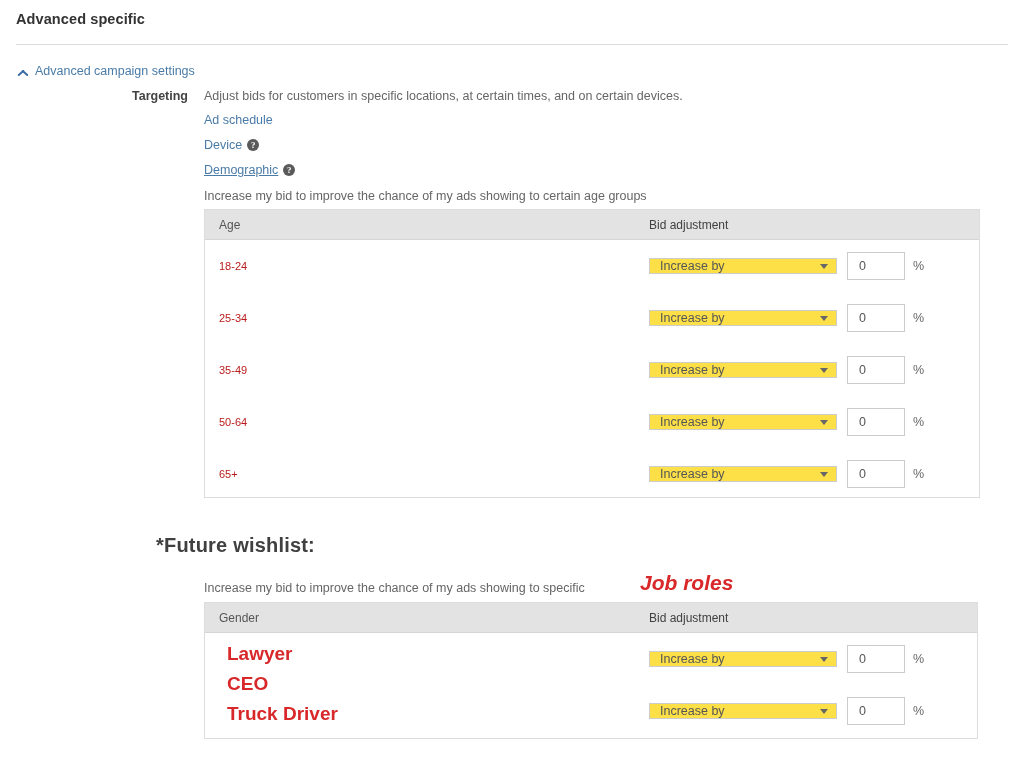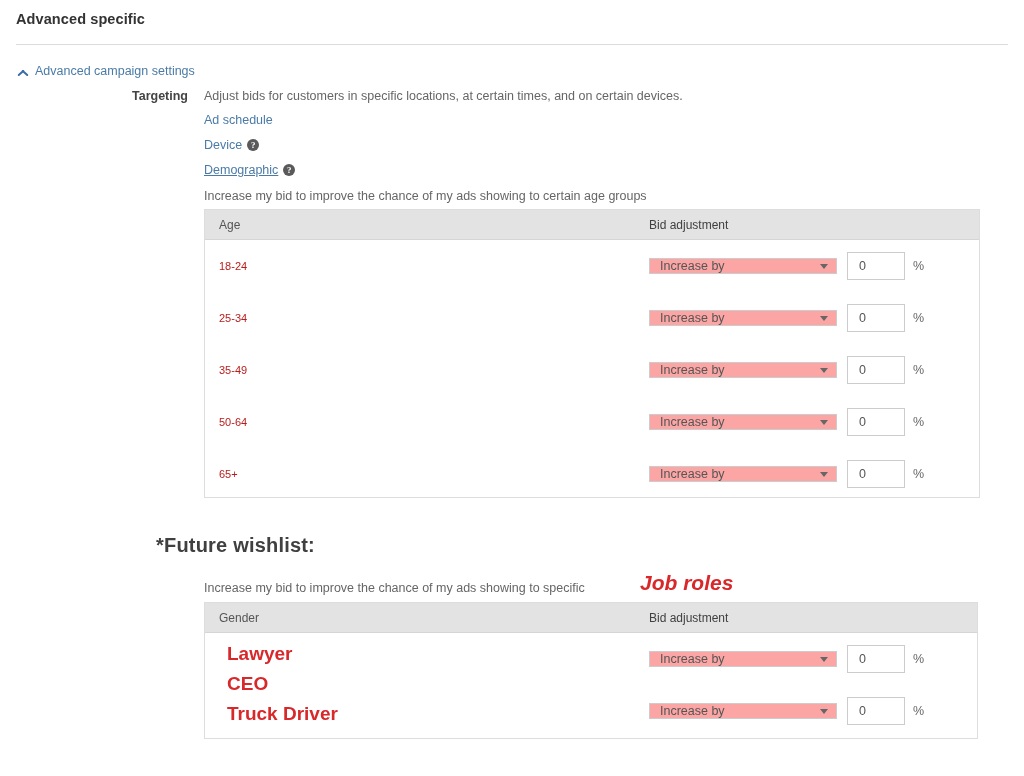--- a/index.html
+++ b/index.html
@@ -190,21 +190,21 @@
     align-items: center;
     gap: 10px;
     padding-left: 4px;
   }
 
   
   .bid-select {
     width: 188px;
     height: 16px;
     border: 1px solid #cccccc;
-    background: #fca5a5;
+    background: #fde047;
     box-sizing: border-box;
     display: flex;
     align-items: center;
     justify-content: space-between;
     padding: 0 8px 0 10px;
     font-size: 12.5px;
     color: #555555;
     cursor: pointer;
   }
   .caret-down {

